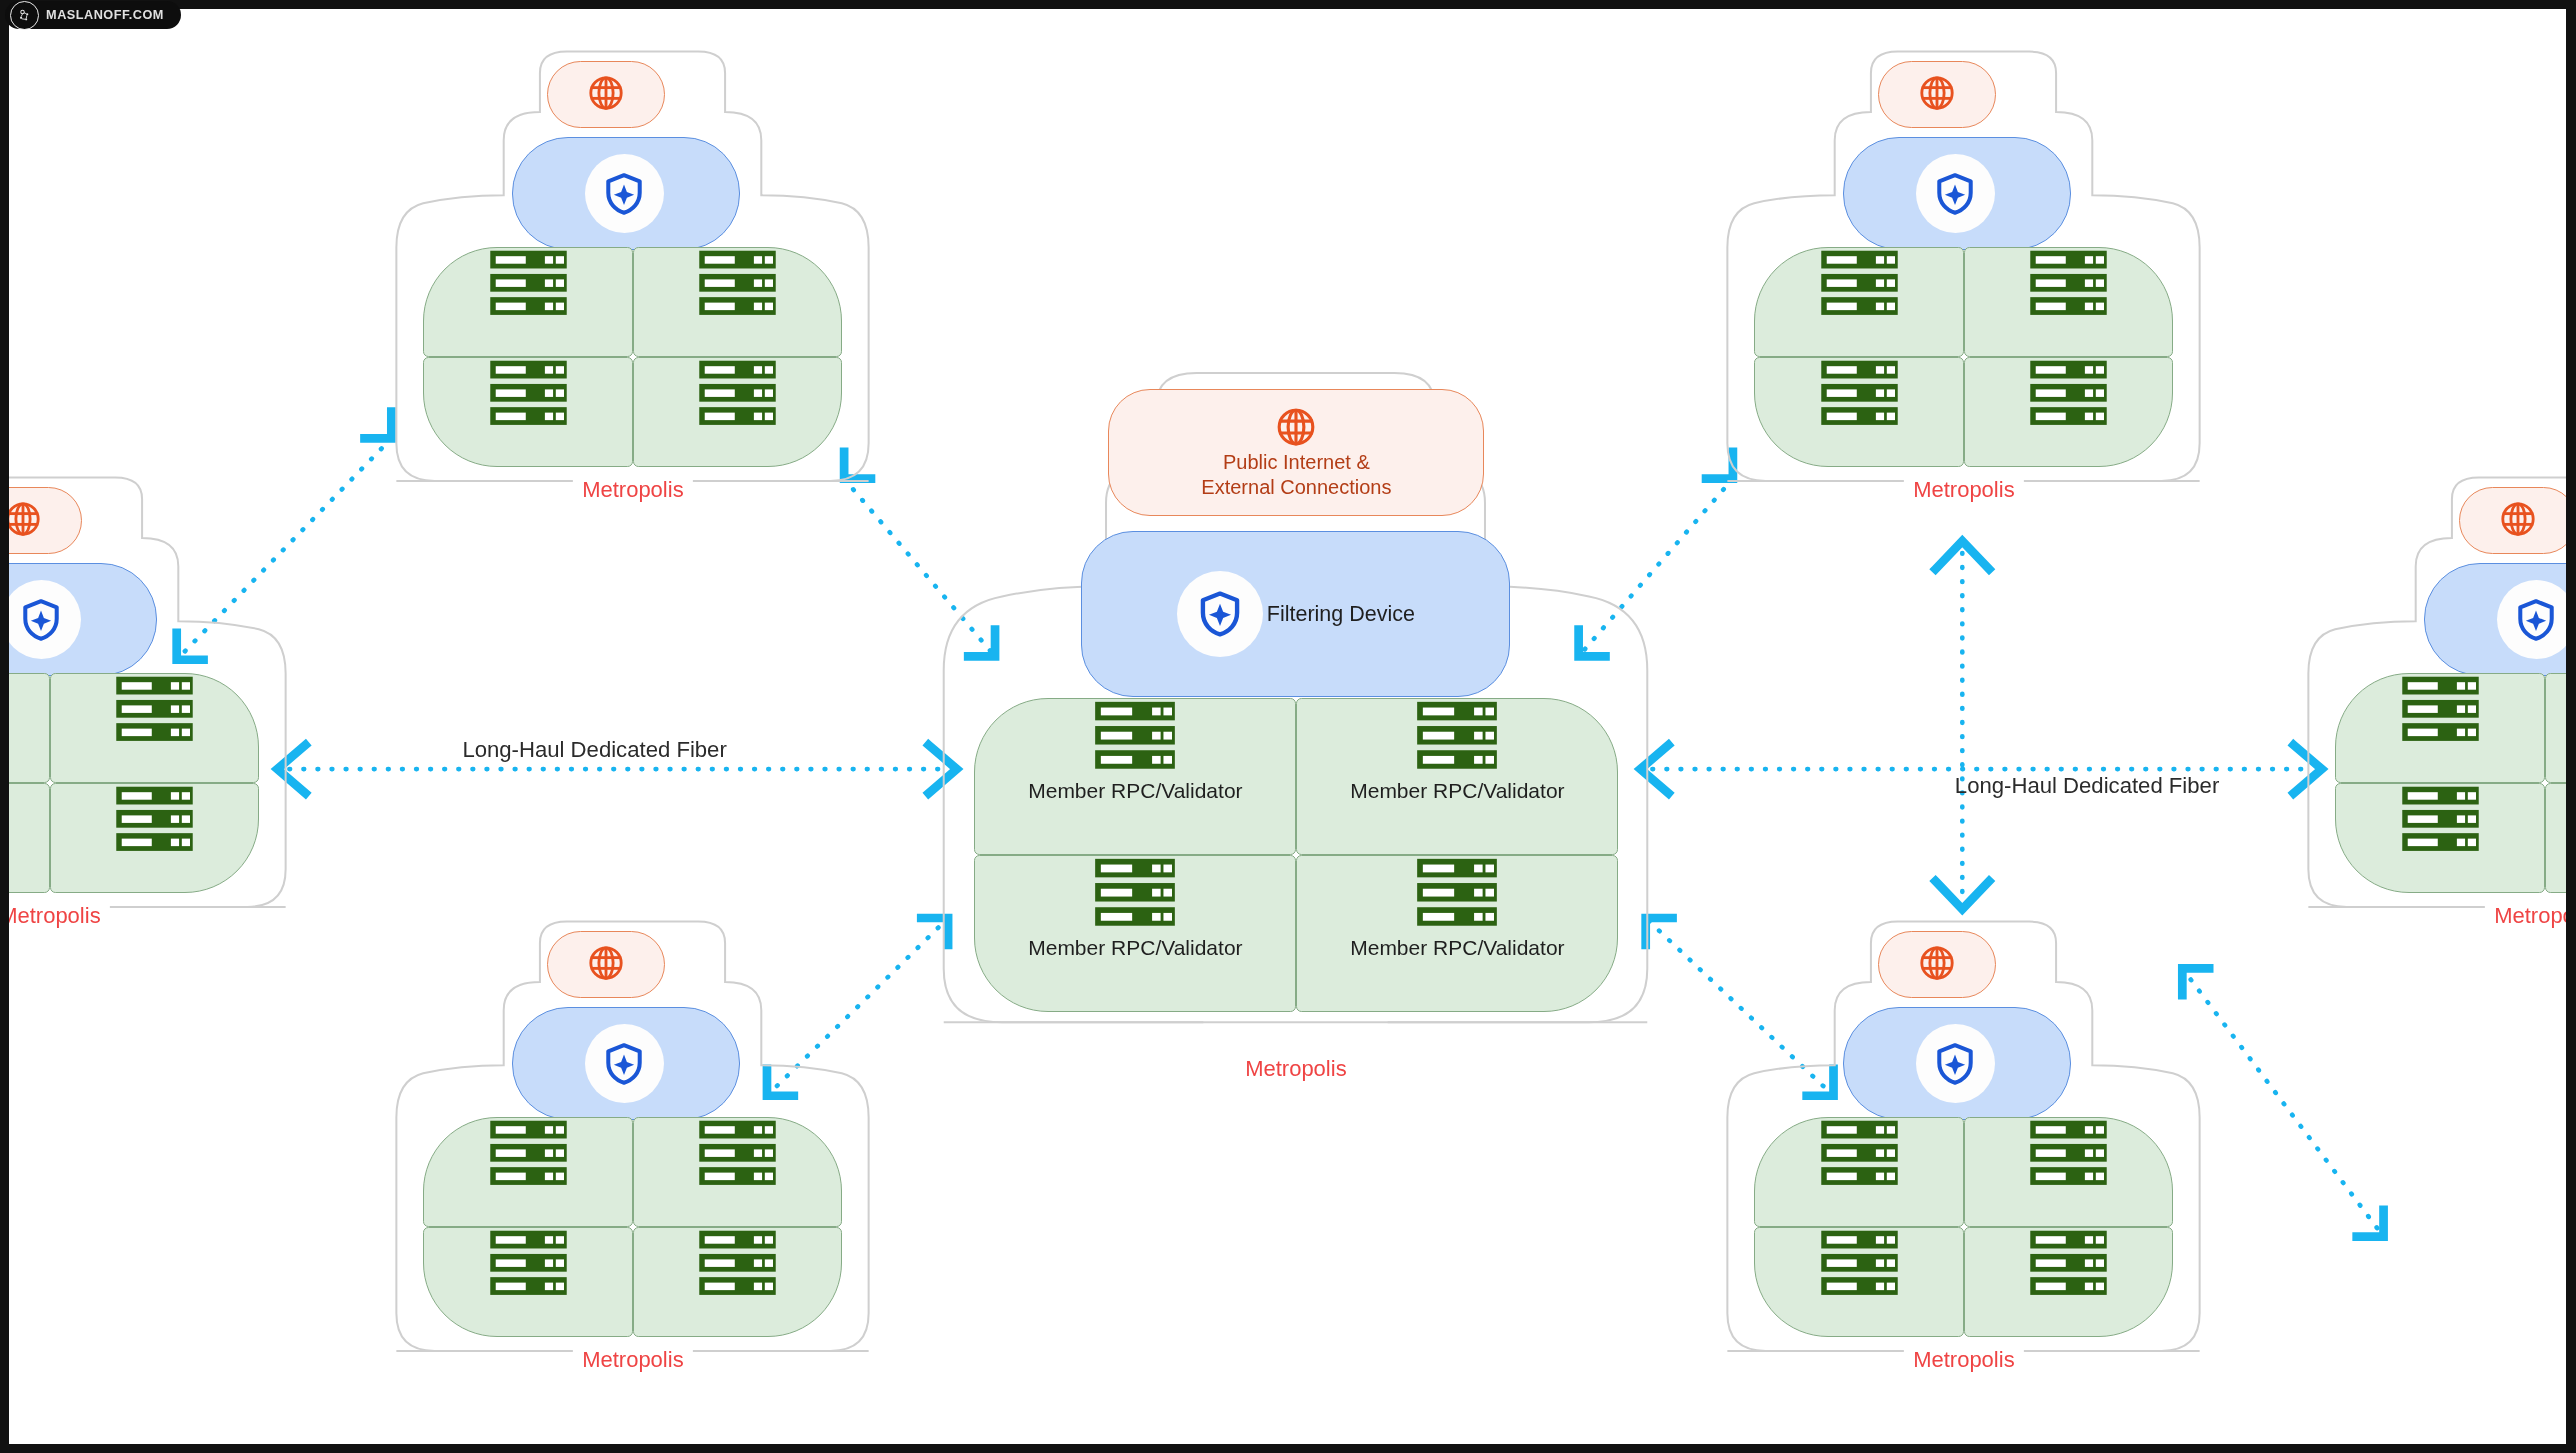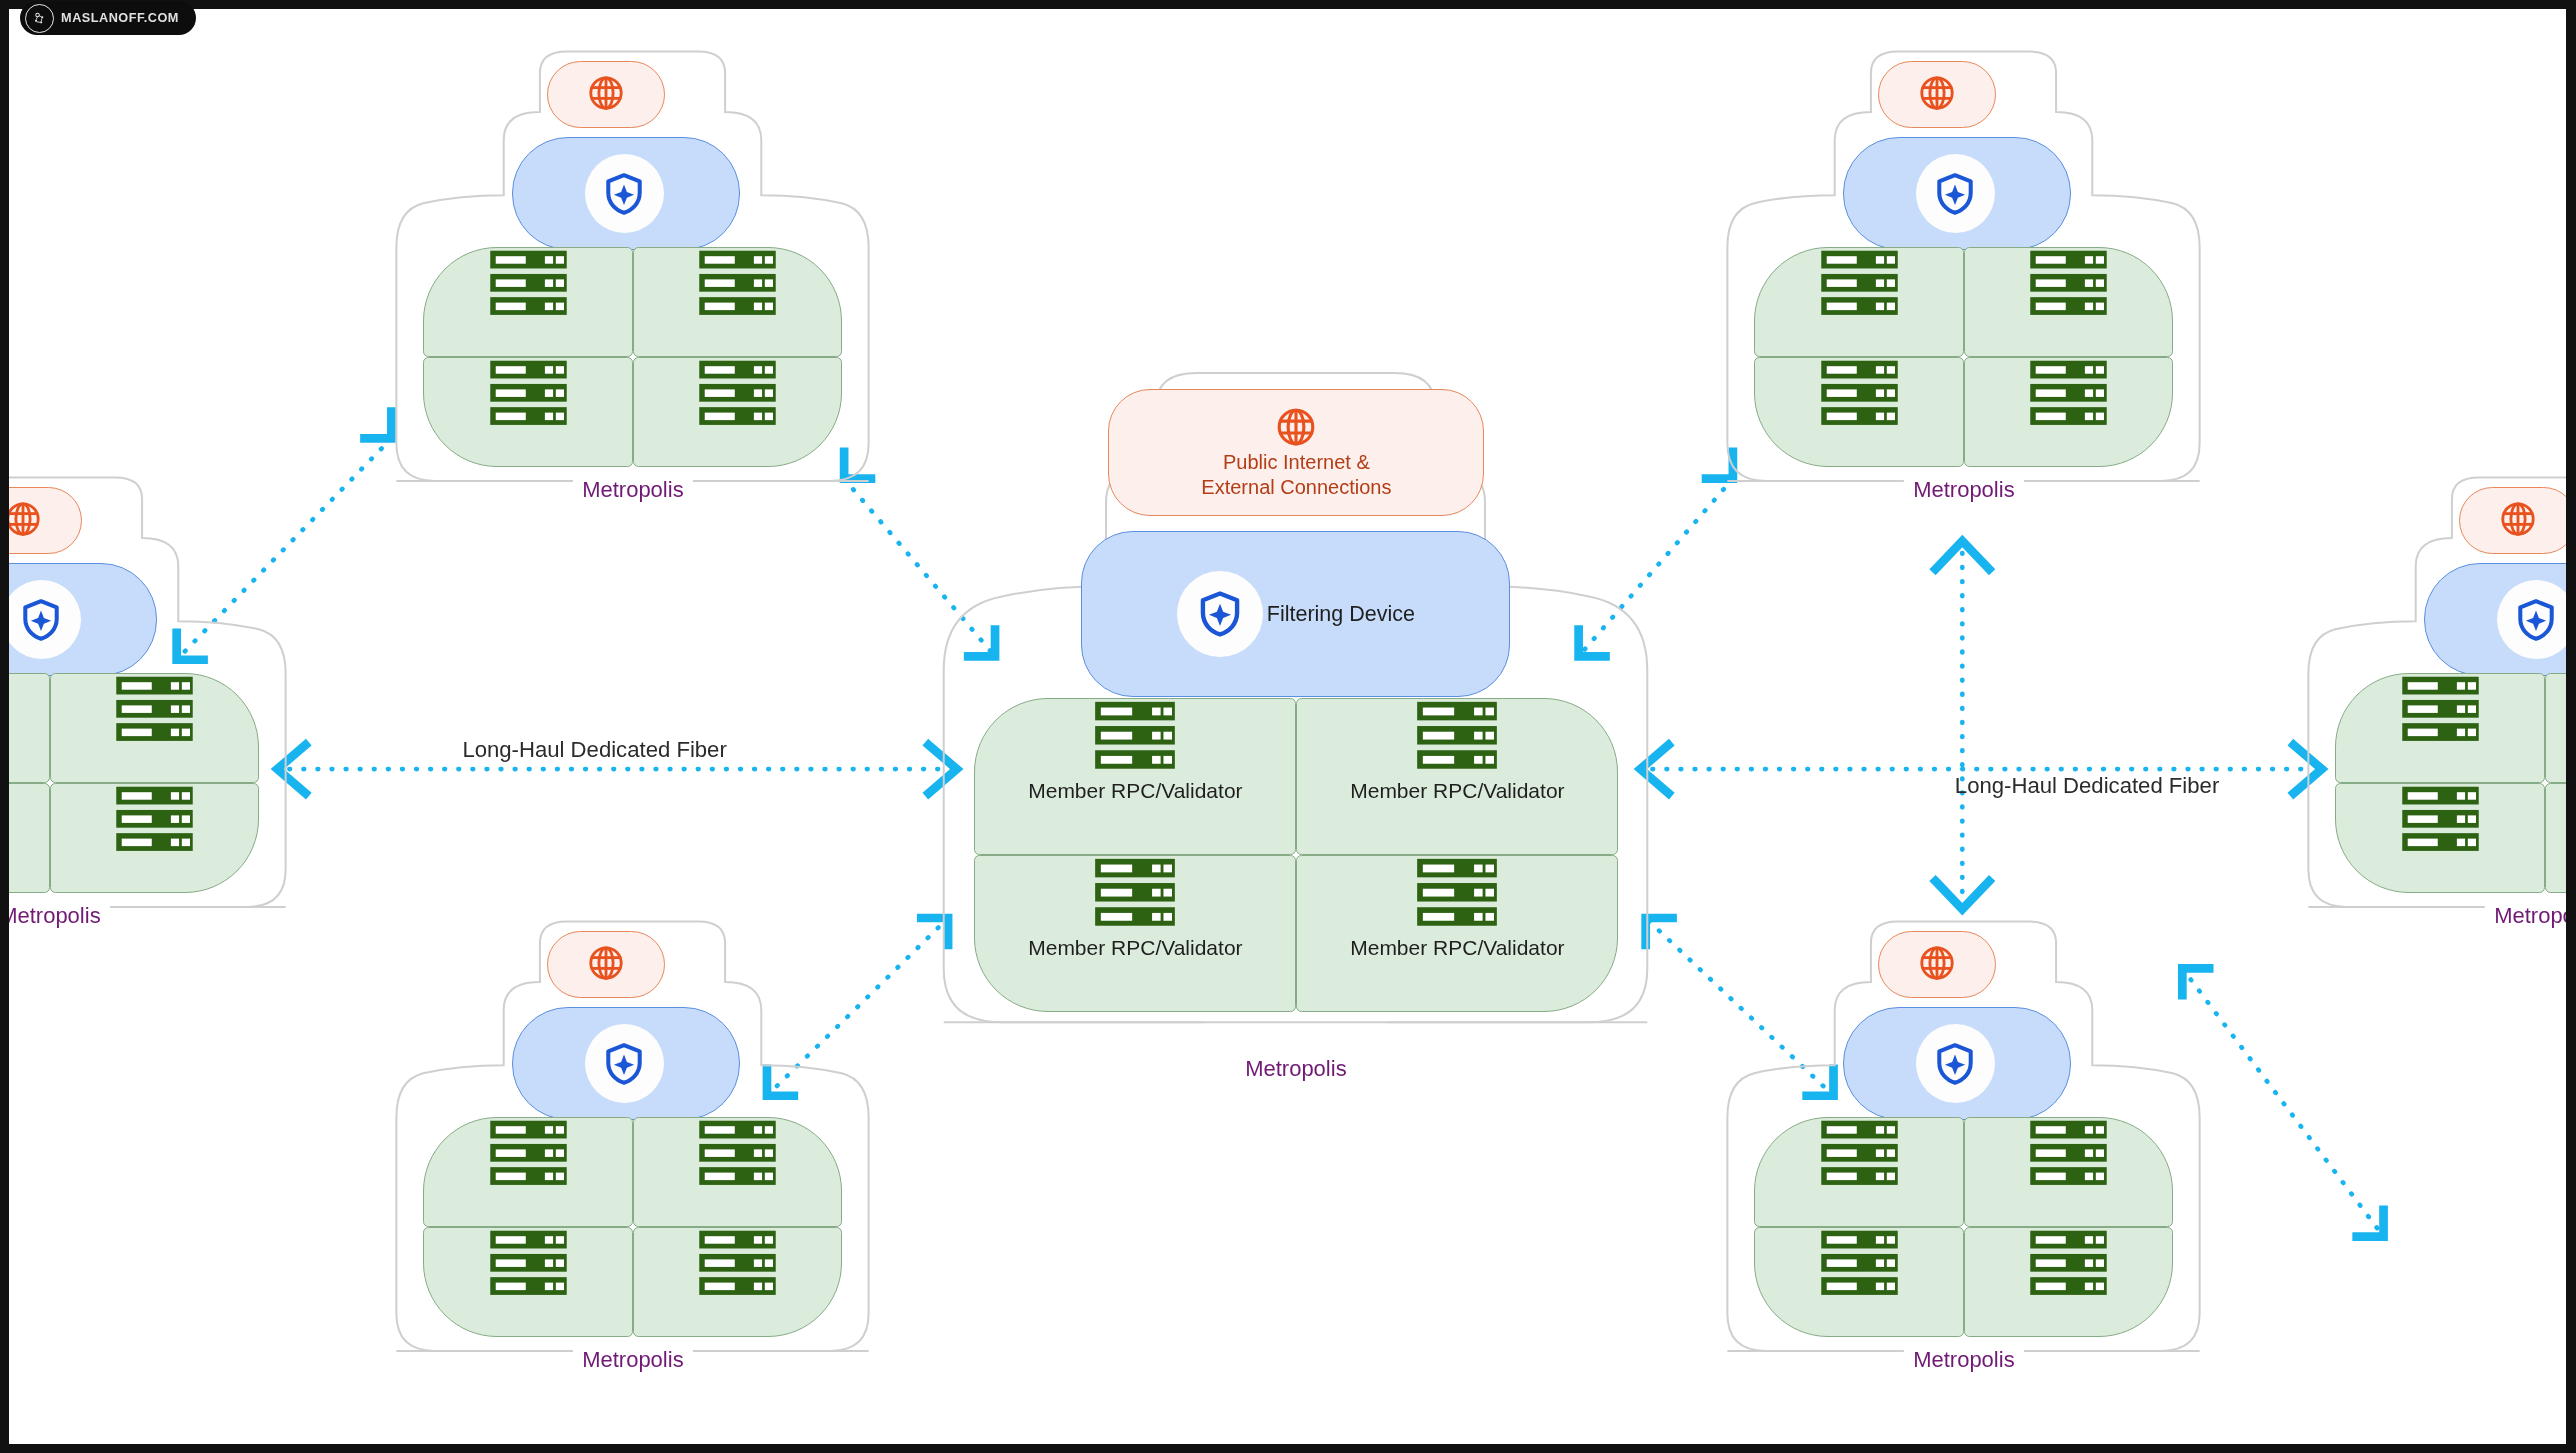--- a/index.html
+++ b/index.html
@@ -22,23 +22,23 @@
     top: 9.4px;
     width: 2557px;
     height: 1435px;
     background: #ffffff;
     overflow: hidden;
   }
 
   
   #watermark {
     position: absolute;
-    left: 20px;
+    left: 5px;
     top: 1.3px;
-    height: 34px;
+    height: 28px;
     display: flex;
     align-items: center;
     gap: 6.7px;
     padding: 0 17.4px 0 5.4px;
     background: #0d0d0d;
     border-radius: 17.4px;
     z-index: 60;
   }
   #watermark .wm-emblem {
     width: 27px;
@@ -100,21 +100,21 @@
     width: 100%;
     height: 100%;
     pointer-events: none;
   }
   .cluster-label {
     position: absolute;
     left: 50%;
     transform: translateX(-50%);
     bottom: -5.4px;
     font-size: 22px;
-    color: #701a75;
+    color: #ef4444;
     white-space: nowrap;
     background: #ffffff;
     padding: 0 9.4px;
     z-index: 3;
   }
 
   .inner {
     position: absolute;
     z-index: 2;
   }

